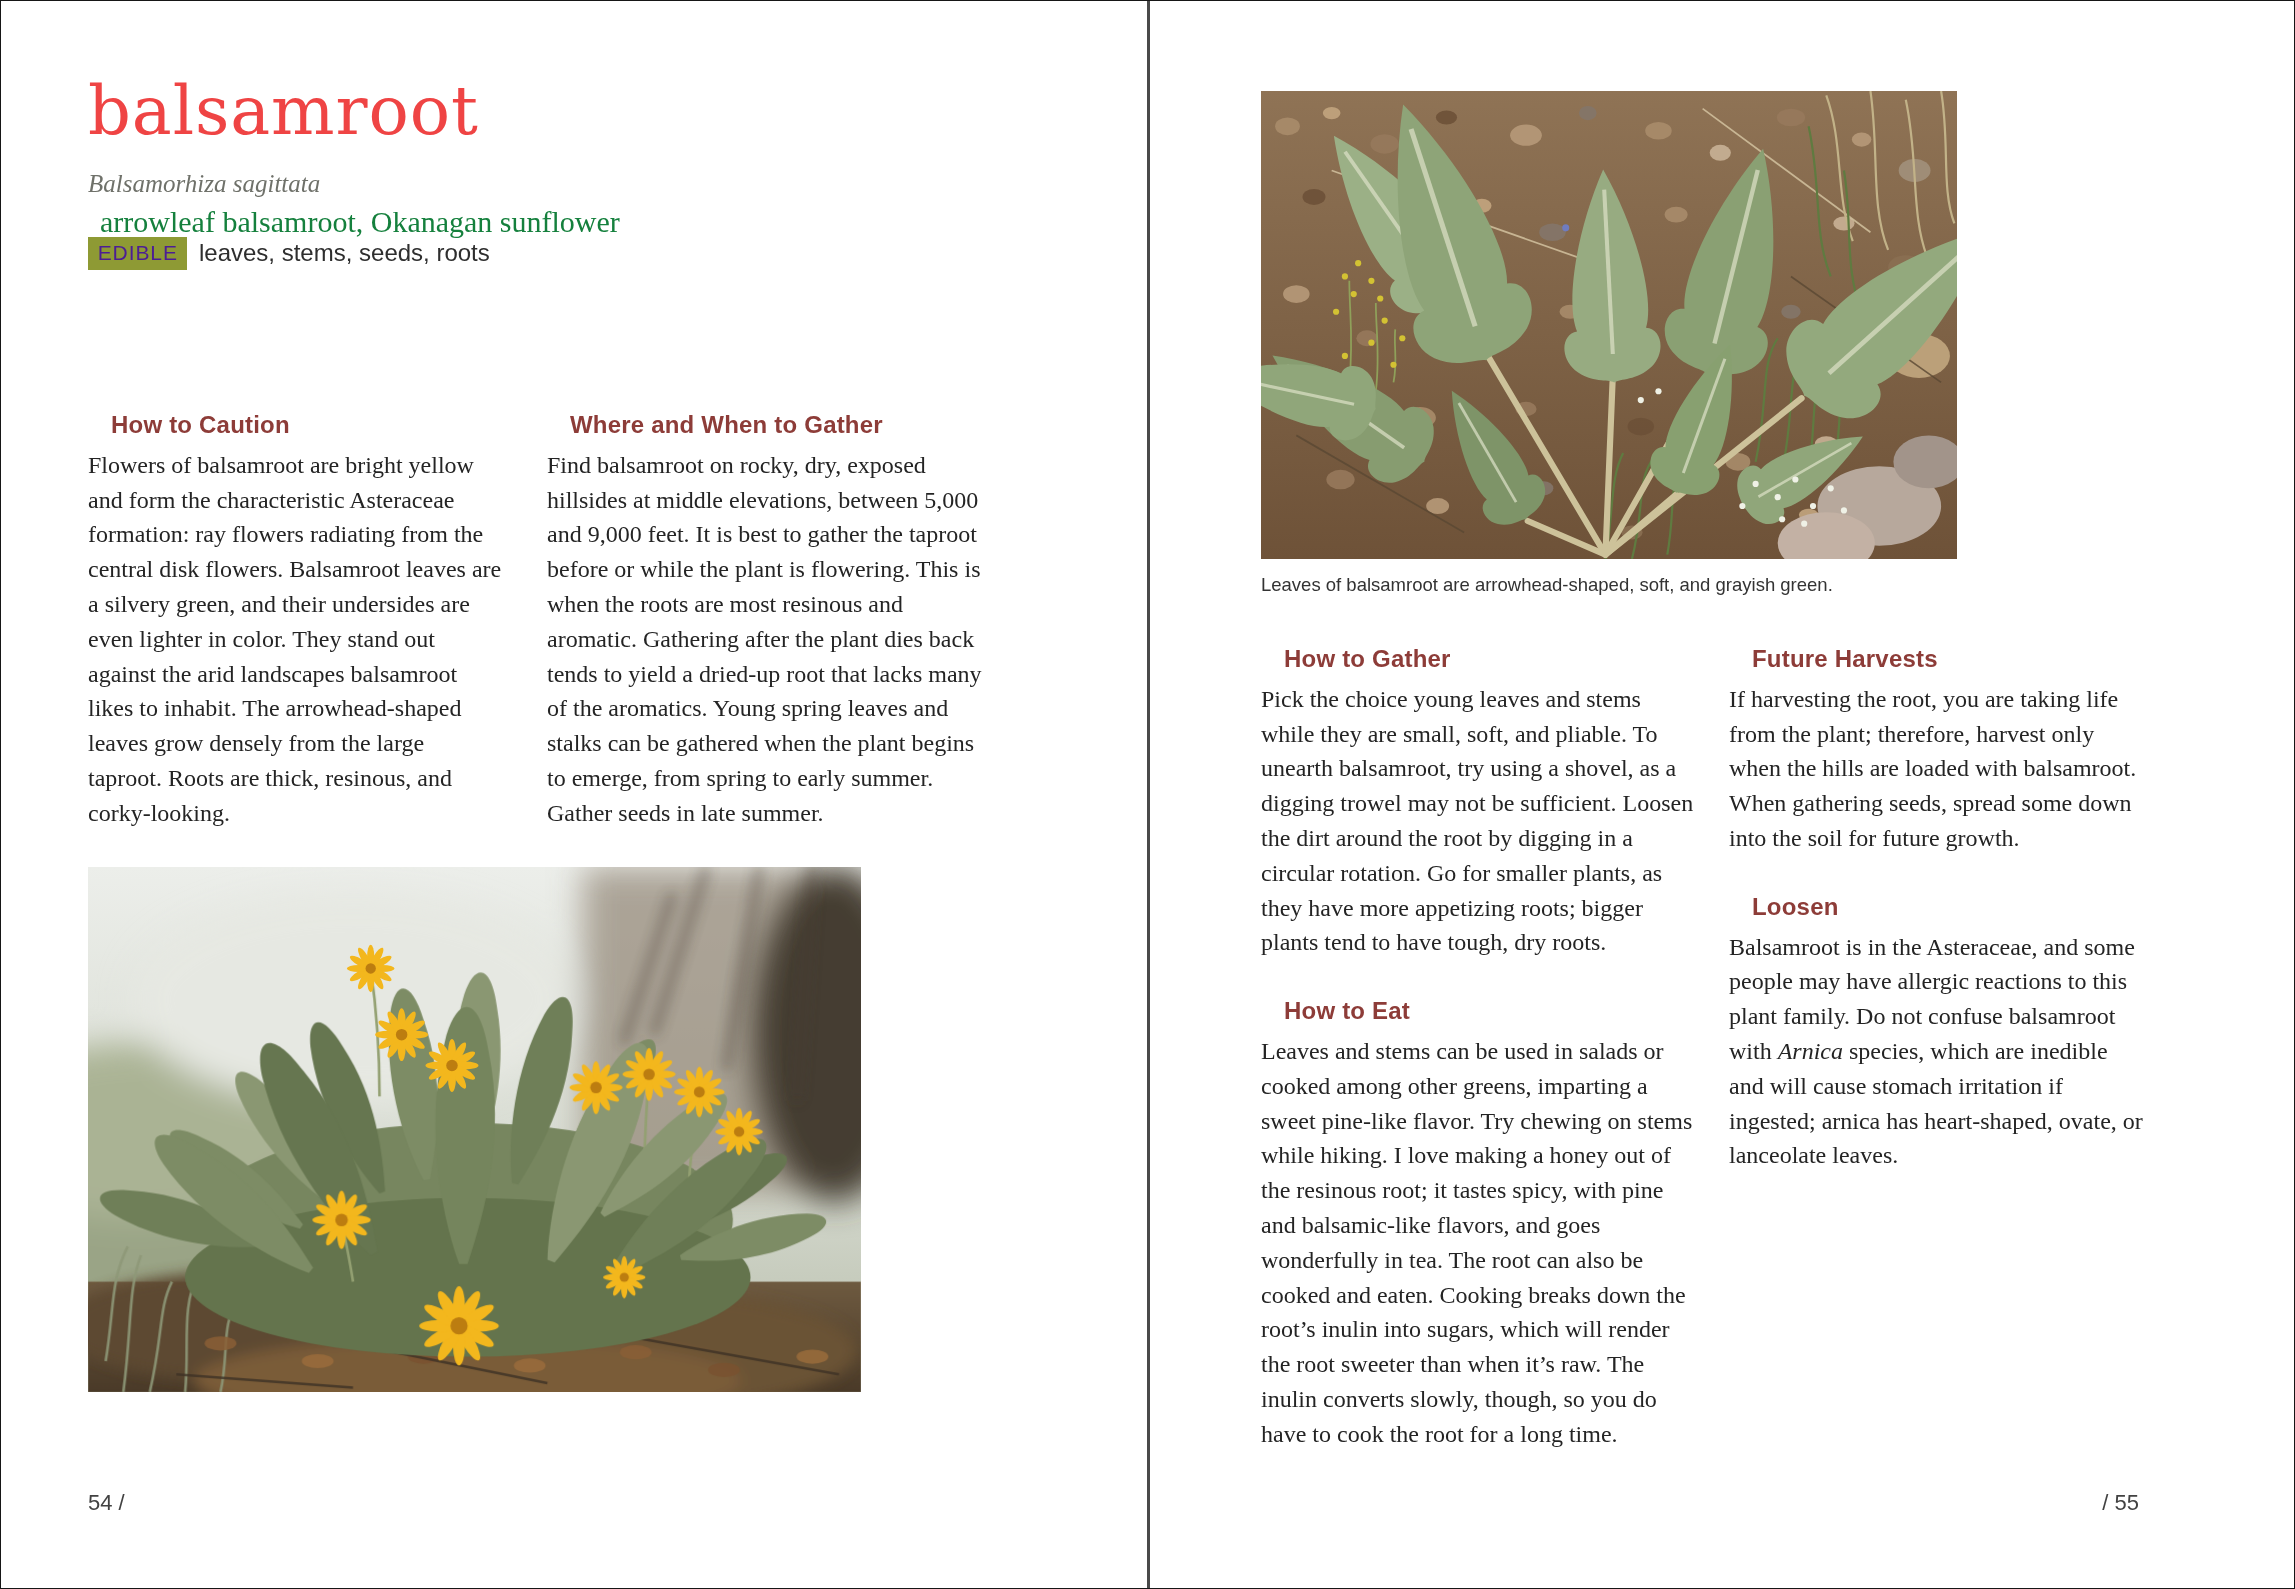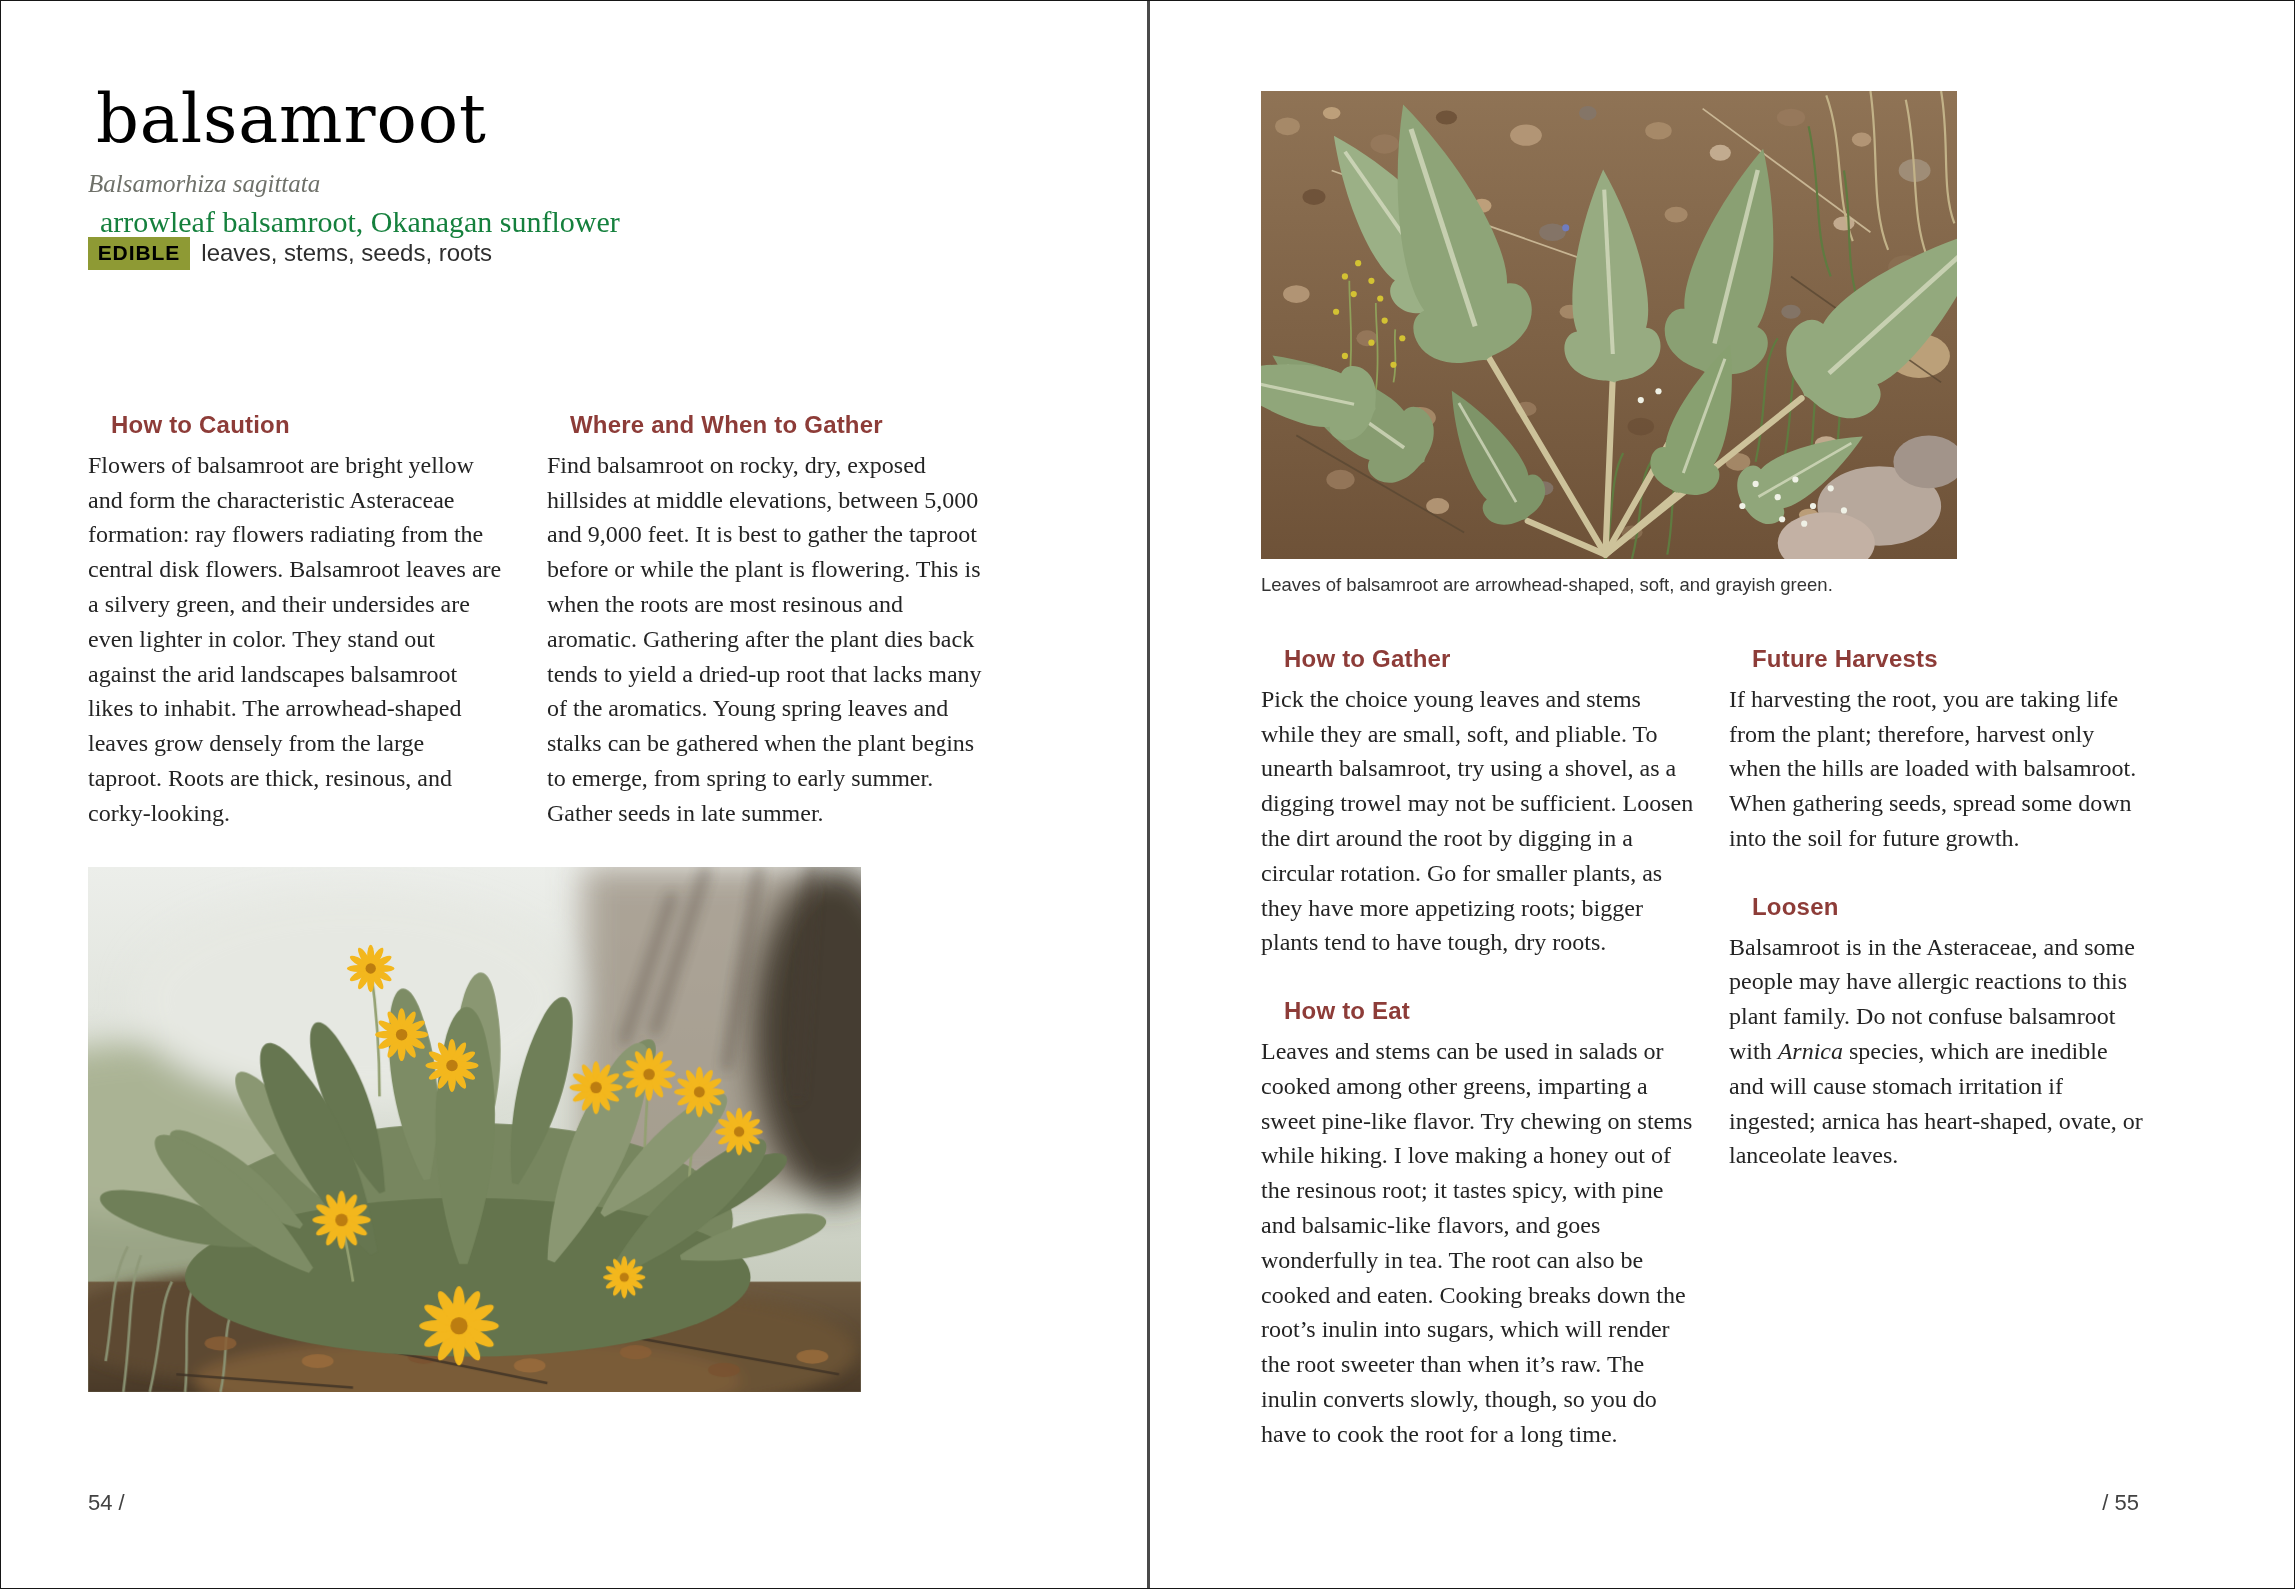--- a/index.html
+++ b/index.html
@@ -11,38 +11,38 @@
   }
   .spread{position:absolute;inset:0;background:#fff;}
   .frame{position:absolute;inset:0;border:1.8px solid #161616;pointer-events:none;}
   .gutter{position:absolute;left:1147px;top:0;width:2.6px;height:1589px;background:#4a4a4a;}
   .page{position:absolute;top:0;width:1148px;height:1589px;}
   .page-left{left:0;}
   .page-right{left:1084px;}
 
   
   .title{
-    position:absolute;left:88px;top:78px;margin:8px;
+    position:absolute;left:88px;top:78px;margin:0;
     font-family:"DejaVu Serif",serif;font-weight:500;
-    font-size:67px;line-height:1;color:#000000;letter-spacing:0.9px;
+    font-size:67px;line-height:1;color:#ef4444;letter-spacing:0.9px;
   }
   .sci{
     position:absolute;left:88px;top:170px;
     font-family:"Liberation Serif",serif;font-style:italic;
     font-size:25px;color:#6f716a;
   }
   .common{
     position:absolute;left:100px;top:205px;
     font-family:"Liberation Serif",serif;
     font-size:30px;color:#15803d;
   }
   .edible-row{position:absolute;left:88px;top:237px;}
   .badge{
-    display:inline-block;background:#8e9a34;color:#000000;
-    font-weight:bold;font-size:21px;letter-spacing:0.9px;
+    display:inline-block;background:#8e9a34;color:#4c1d95;
+    font-weight:normal;font-size:21px;letter-spacing:0.9px;
     padding:4.4px 9.7px 4.4px;margin-right:11.5px;vertical-align:middle;
   }
   .parts{font-size:24px;color:#2e2e2e;vertical-align:middle;}
   .intro{
     position:absolute;left:88px;top:291px;width:848px;margin:0;
     font-size:27px;line-height:1.55;color:#2b2b2b;
   }
 
   
   .cols{position:absolute;display:flex;}

